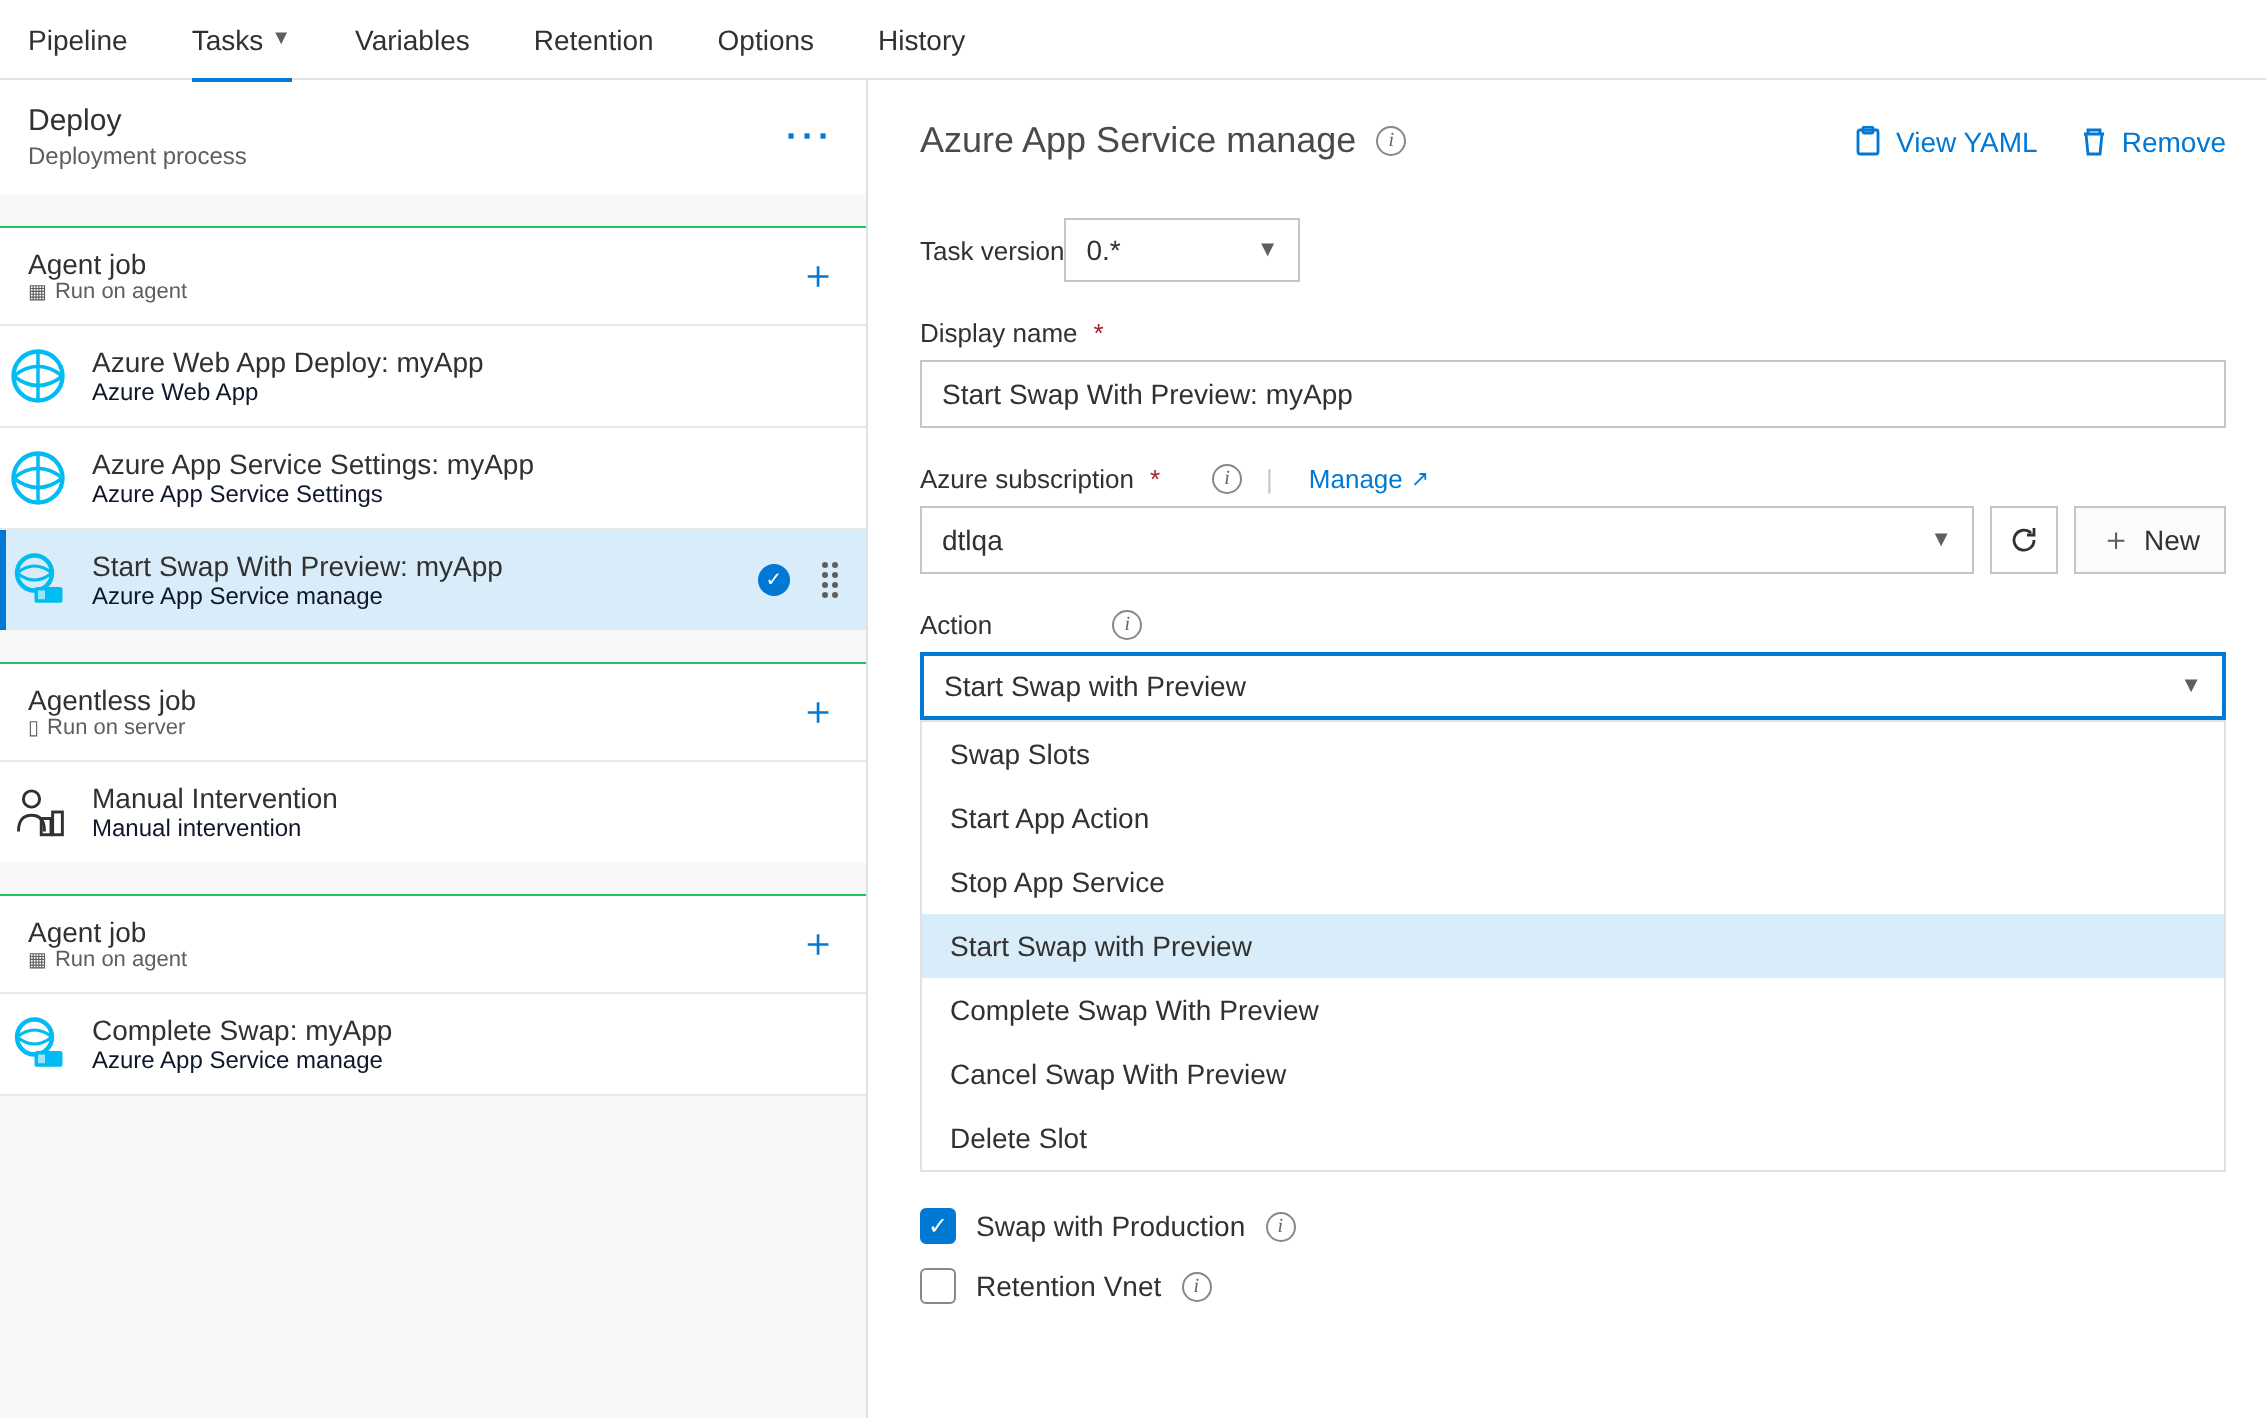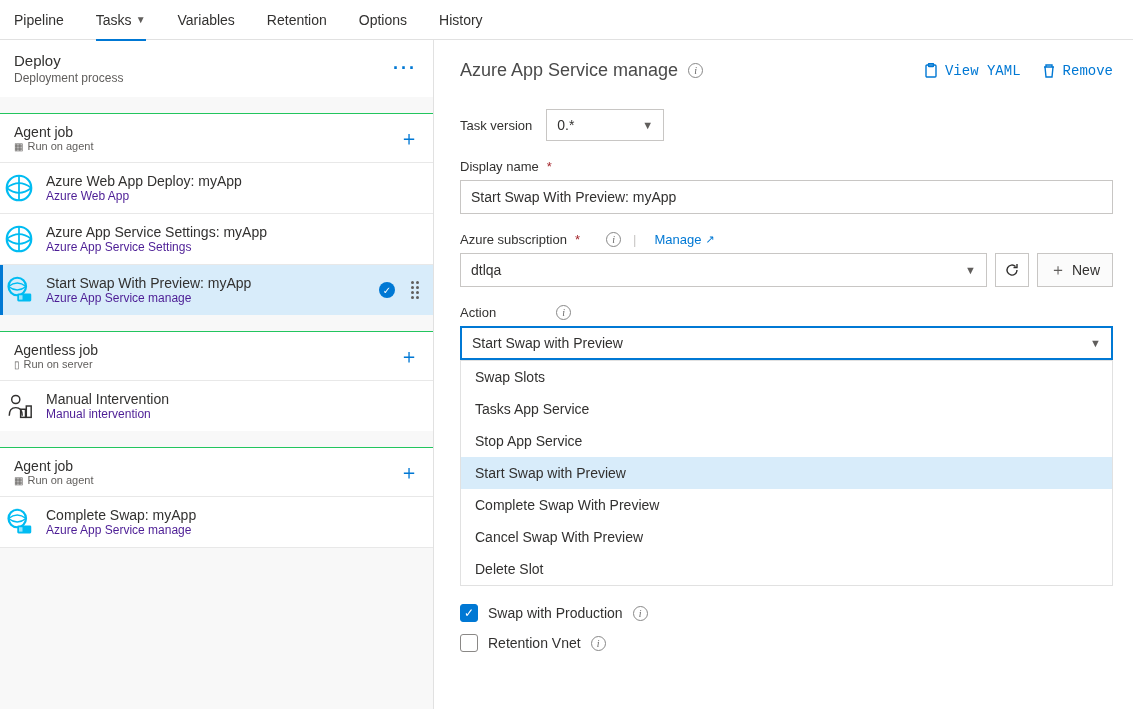--- a/index.html
+++ b/index.html
@@ -107,21 +107,21 @@
       width: 30px;
       height: 30px;
       flex-shrink:0;
       display:flex;
       align-items:center;
       justify-content:center;
     }
     .task-icon svg { width:28px; height:28px; }
     .task-texts { flex:1; }
     .task-title { font-size: 14px; color:#323130;}
-    .task-sub { font-size: 12px; color:#4c1d95;}
+    .task-sub { font-size: 12px; color:#0f172a;}
     .task-check {
       width:16px; height:16px; border-radius:50%; background:#0078d4;
       display:flex; align-items:center; justify-content:center;
       color:#fff; font-size:10px;
     }
     .drag-dots {
       display:grid;
       grid-template-columns: repeat(2, 3px);
       grid-auto-rows: 3px;
       gap: 2px;
@@ -161,25 +161,24 @@
       display:flex;
       gap:20px;
     }
     .link-btn {
       color:#0078d4;
       display:flex;
       align-items:center;
       gap:6px;
       cursor:pointer;
       font-size:14px;
-      font-family:Liberation Mono, monospace;
     }
     .link-btn svg { width:16px; height:16px; }
     .form-row { margin-bottom: 18px; }
-    .form-row.inline { display:flex; align-items:center; gap:14px;}
+    .form-row.inline { display:flex; align-items:center; }
     .label { font-size: 13px; color:#323130; display:flex; align-items:center; gap:8px;}
     .req { color:#a4262c; }
     .select-box, .text-input {
       border:1px solid #c8c6c4;
       height: 32px;
       padding: 0 10px;
       display:flex;
       align-items:center;
       justify-content:space-between;
       font-size:14px;
@@ -493,21 +492,21 @@
         <span style="width:6px;"></span>
         <span class="info-icon">i</span>
       </div>
       <div class="select-box action">
         <span>Start Swap with Preview</span>
         <span class="caret">▼</span>
       </div>
       <div class="dropdown-panel">
         <div class="dropdown-list">
           <div class="dropdown-item">Swap Slots</div>
-          <div class="dropdown-item">Tasks App Service</div>
+          <div class="dropdown-item">Start App Action</div>
           <div class="dropdown-item">Stop App Service</div>
           <div class="dropdown-item highlight">Start Swap with Preview</div>
           <div class="dropdown-item">Complete Swap With Preview</div>
           <div class="dropdown-item">Cancel Swap With Preview</div>
           <div class="dropdown-item">Delete Slot</div>
         </div>
       </div>
     </div>
 
     <div class="checkbox-row">

